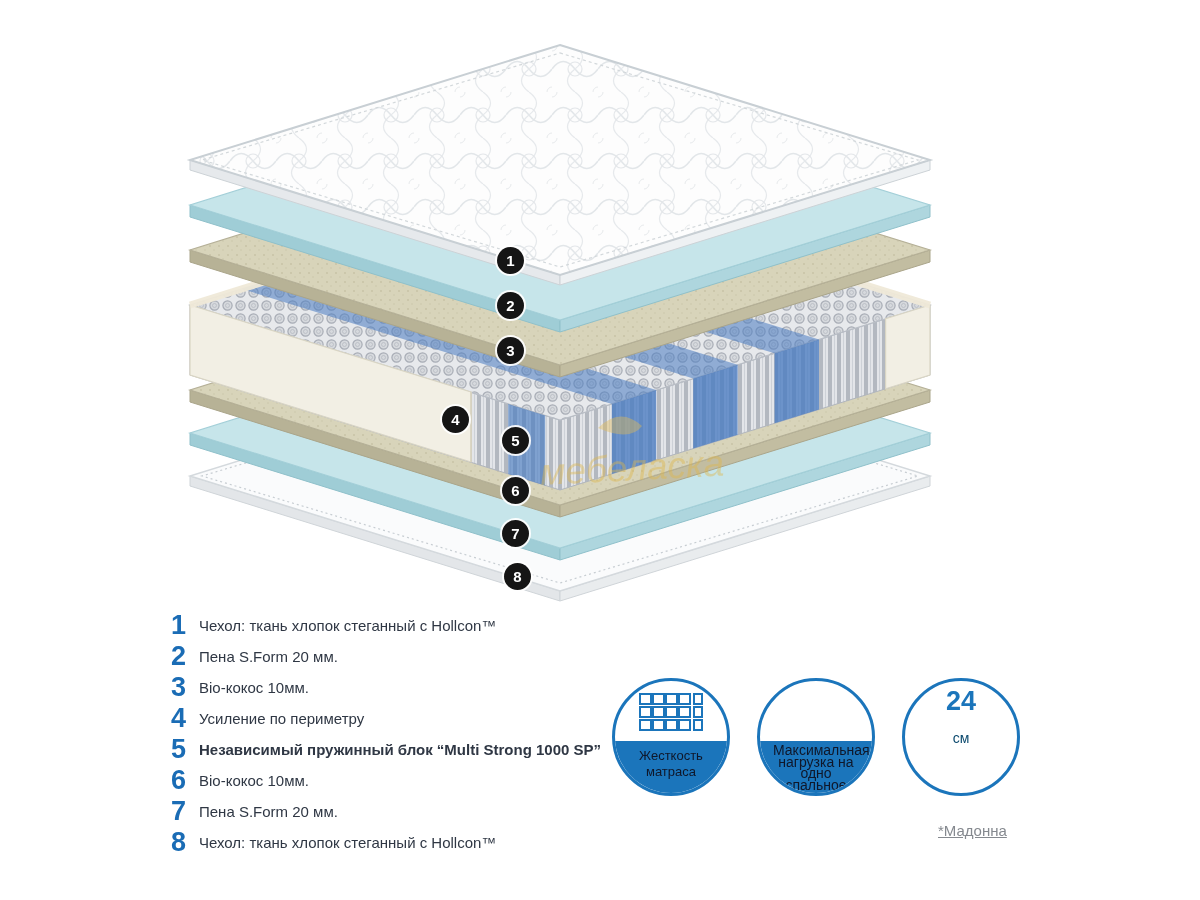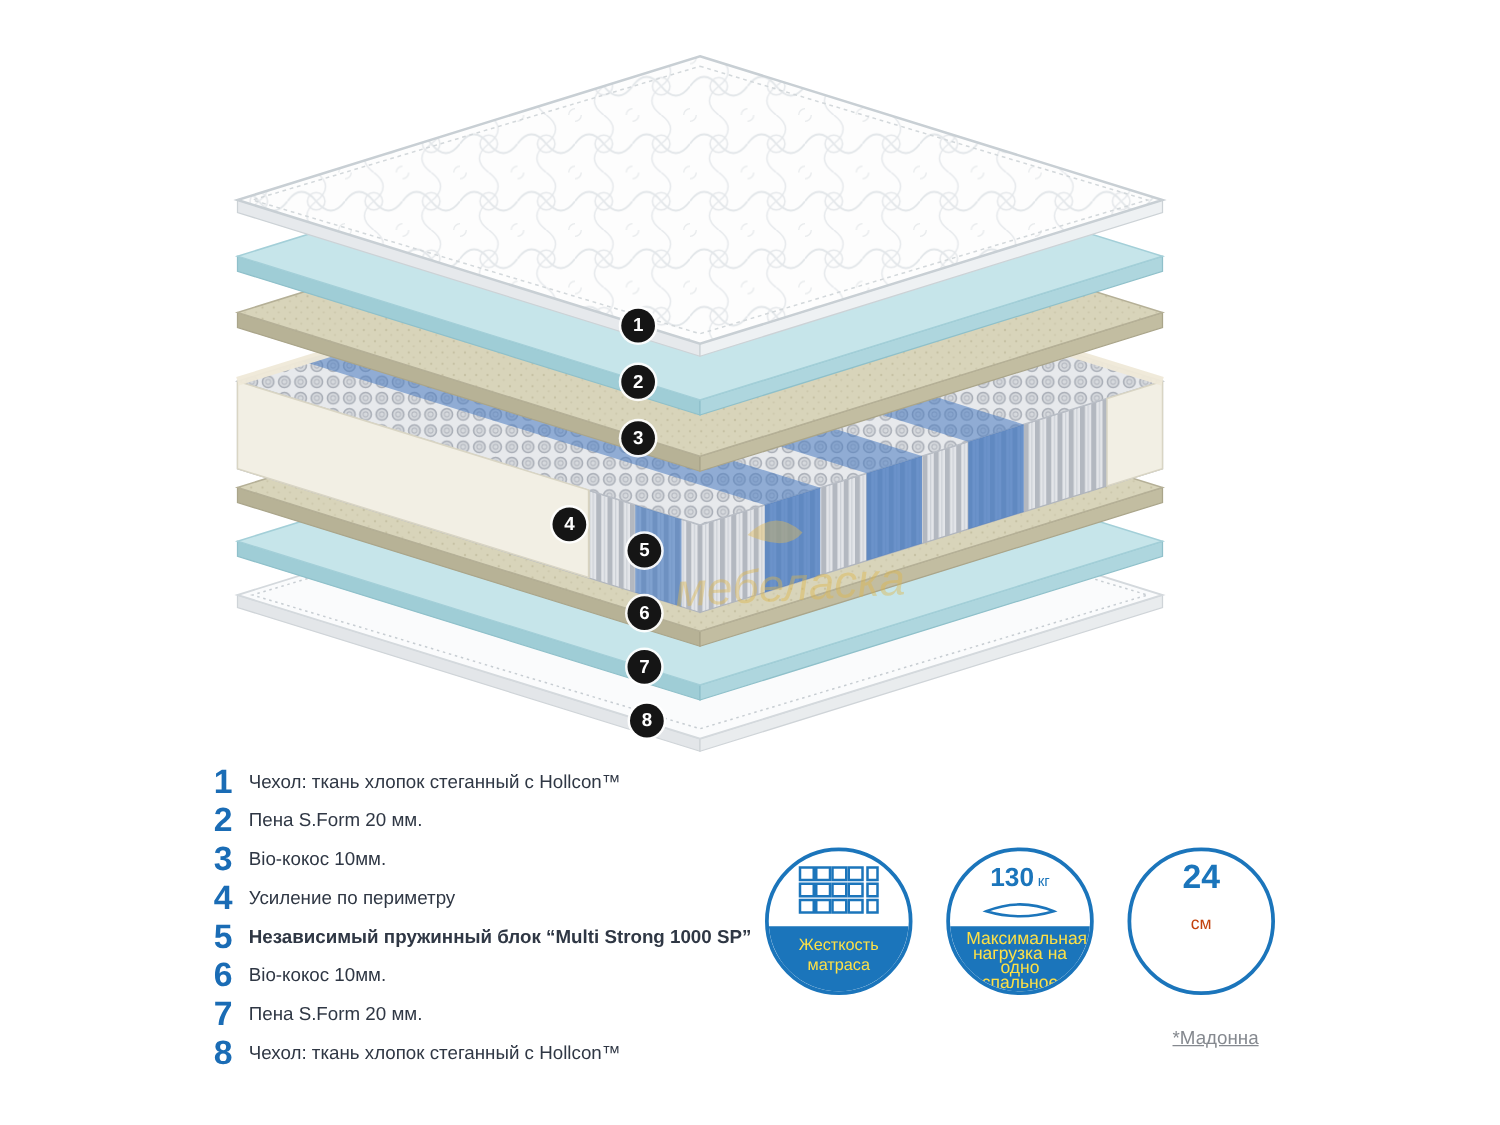--- a/index.html
+++ b/index.html
@@ -14,30 +14,30 @@
   .legend{position:absolute;left:160px;top:614px;color:#2f3744;}
   .legend-row{display:flex;align-items:center;margin-bottom:8px;}
   .legend-num{width:26px;flex:none;text-align:right;color:#1a6cb5;font-weight:700;font-size:27px;line-height:23px;margin-right:13px;}
   .legend-text{font-size:15px;line-height:19px;}
   .legend-text.bold{font-weight:700;}
 
   .badges{position:absolute;left:612px;top:678px;display:flex;gap:27px;}
   .badge{position:relative;width:118px;height:118px;border:3px solid #1b75bb;border-radius:50%;
     background:#fff;box-sizing:border-box;overflow:hidden;}
   .badge-top{position:absolute;top:0;left:0;right:0;height:62px;display:flex;align-items:center;justify-content:center;}
-  .badge-bottom{position:absolute;left:0;right:0;bottom:0;height:52px;background:#1b75bb;color:#fde047;text-align:center;}
+  .badge-bottom{position:absolute;left:0;right:0;bottom:0;height:52px;background:#1b75bb;color:#0f172a;text-align:center;}
   .bb-label{display:block;font-size:13px;line-height:16px;padding:7px 16px 0;}
   .bb-label.small{font-size:14px;line-height:11.5px;padding:4px 13px 0;}
 
   .load-top{flex-direction:column;justify-content:flex-start;padding-top:11px;box-sizing:border-box;}
   .load-value{color:#1b75bb;font-weight:700;font-size:21px;line-height:22px;}
   .load-unit{font-size:12px;font-weight:400;margin-left:3px;}
   .height-top{gap:5px;padding-top:2px;box-sizing:border-box;flex-direction:column;}
   .height-value{color:#1b75bb;font-weight:700;font-size:27px;}
-  .height-unit{color:#c2410c;font-size:14px;margin-top:8px;}
+  .height-unit{color:#0c4a6e;font-size:14px;margin-top:8px;}
 
   .footnote{position:absolute;left:938px;top:822px;color:#85898f;font-size:15px;text-decoration:underline;}
 </style>
 </head>
 <body>
 
 <div class="stage">
 
   <svg class="scene-svg" width="1200" height="620" viewBox="0 0 1200 620">
     <defs>
@@ -221,26 +221,20 @@
             <rect x="41" y="28" width="11" height="10"></rect>
             <rect x="56" y="28" width="8" height="10"></rect>
         </svg>
       </div>
       <div class="badge-bottom">
         <span class="bb-label">Жесткость матраса</span>
       </div>
     </div>
 
     <div class="badge">
-      <div class="badge-top load-top">
-        <div class="load-value"><span>130</span><span class="load-unit">кг</span></div>
-        <svg class="load-curve" width="62" height="20" viewBox="0 0 62 20">
-          <path d="M4 13 Q31 2 58 13 Q31 21 4 13 Z" fill="none" stroke="#1b75bb" stroke-width="2"></path>
-        </svg>
-      </div>
       <div class="badge-bottom">
         <span class="bb-label small">Максимальная нагрузка на одно спальное место</span>
       </div>
     </div>
 
     <div class="badge">
       <div class="badge-top height-top">
         <svg width="18" height="28" viewBox="0 0 18 28">
           <path d="M2 3 H16 M2 7 H12 M2 11 H16 M2 15 H12 M2 19 H16 M2 23 H12" stroke="#1b75bb" stroke-width="2"></path>
         </svg>

